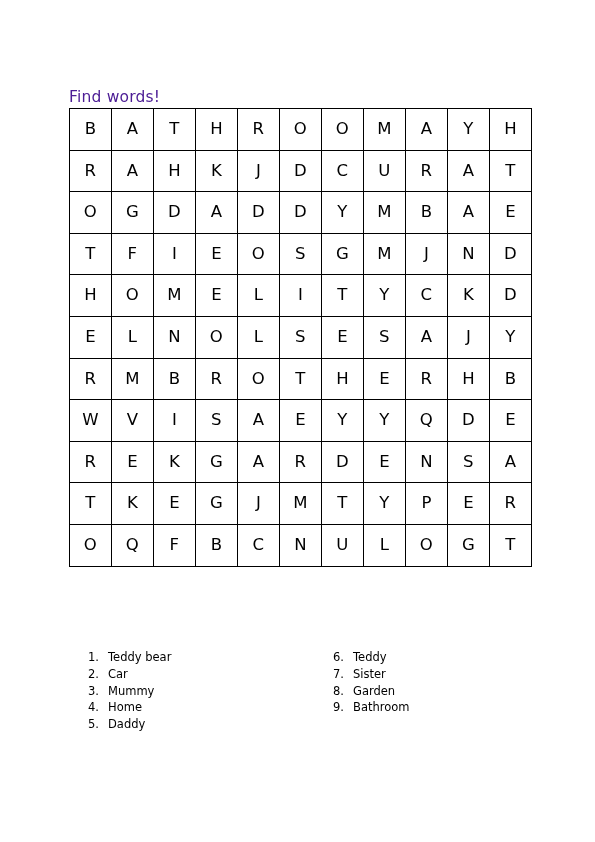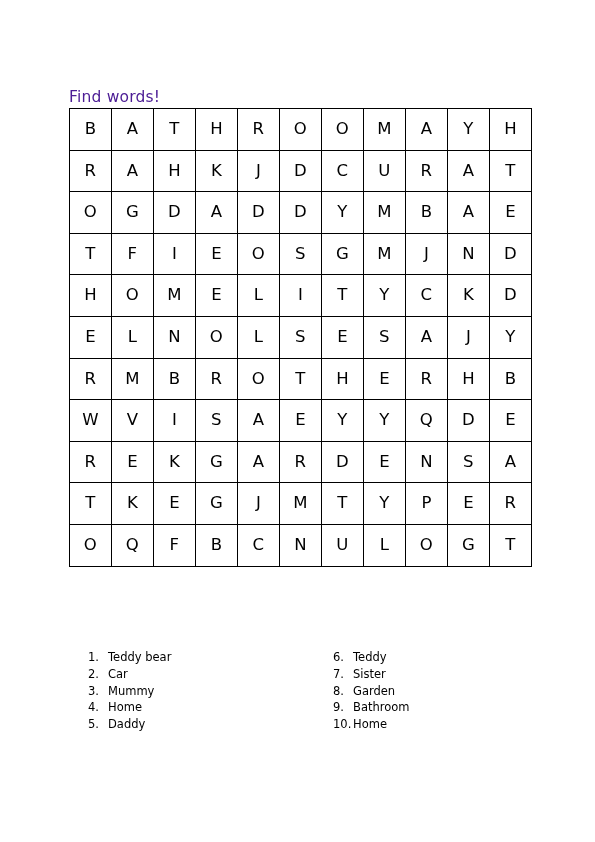--- a/index.html
+++ b/index.html
@@ -292,20 +292,16 @@
           <span class="wl-word">Sister</span>
         </div>
         <div class="wl-item">
           <span class="wl-num">8.</span>
           <span class="wl-word">Garden</span>
         </div>
         <div class="wl-item">
           <span class="wl-num">9.</span>
           <span class="wl-word">Bathroom</span>
         </div>
-        <div class="wl-item">
-          <span class="wl-num wide">10.</span>
-          <span class="wl-word">Home</span>
-        </div>
       </div>
   </div>
 
 </div>
 
 </body></html>

